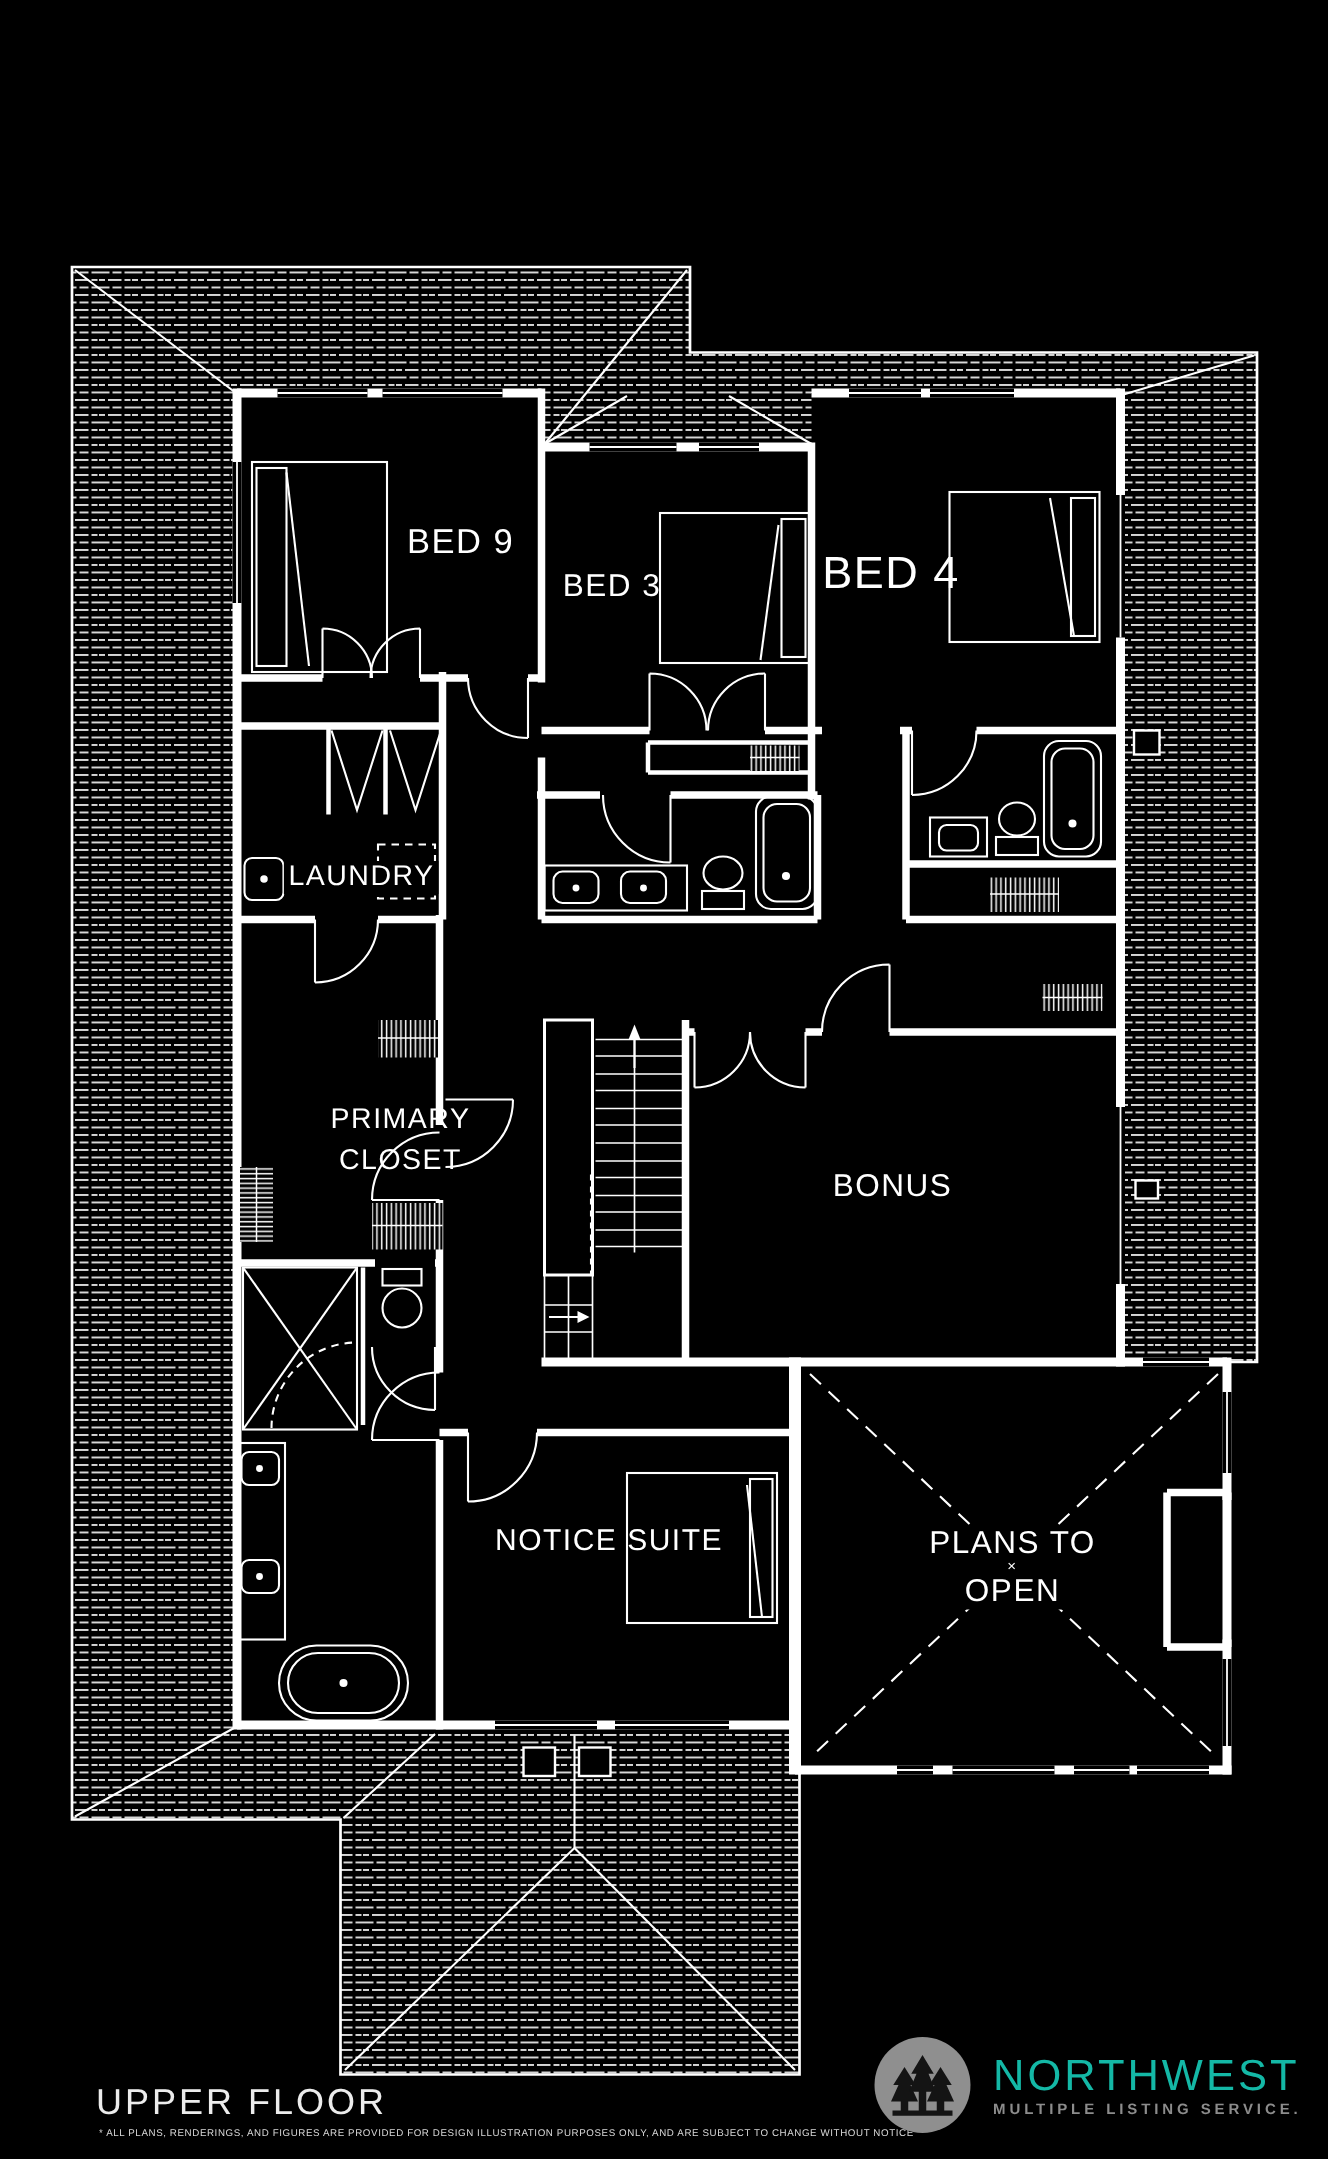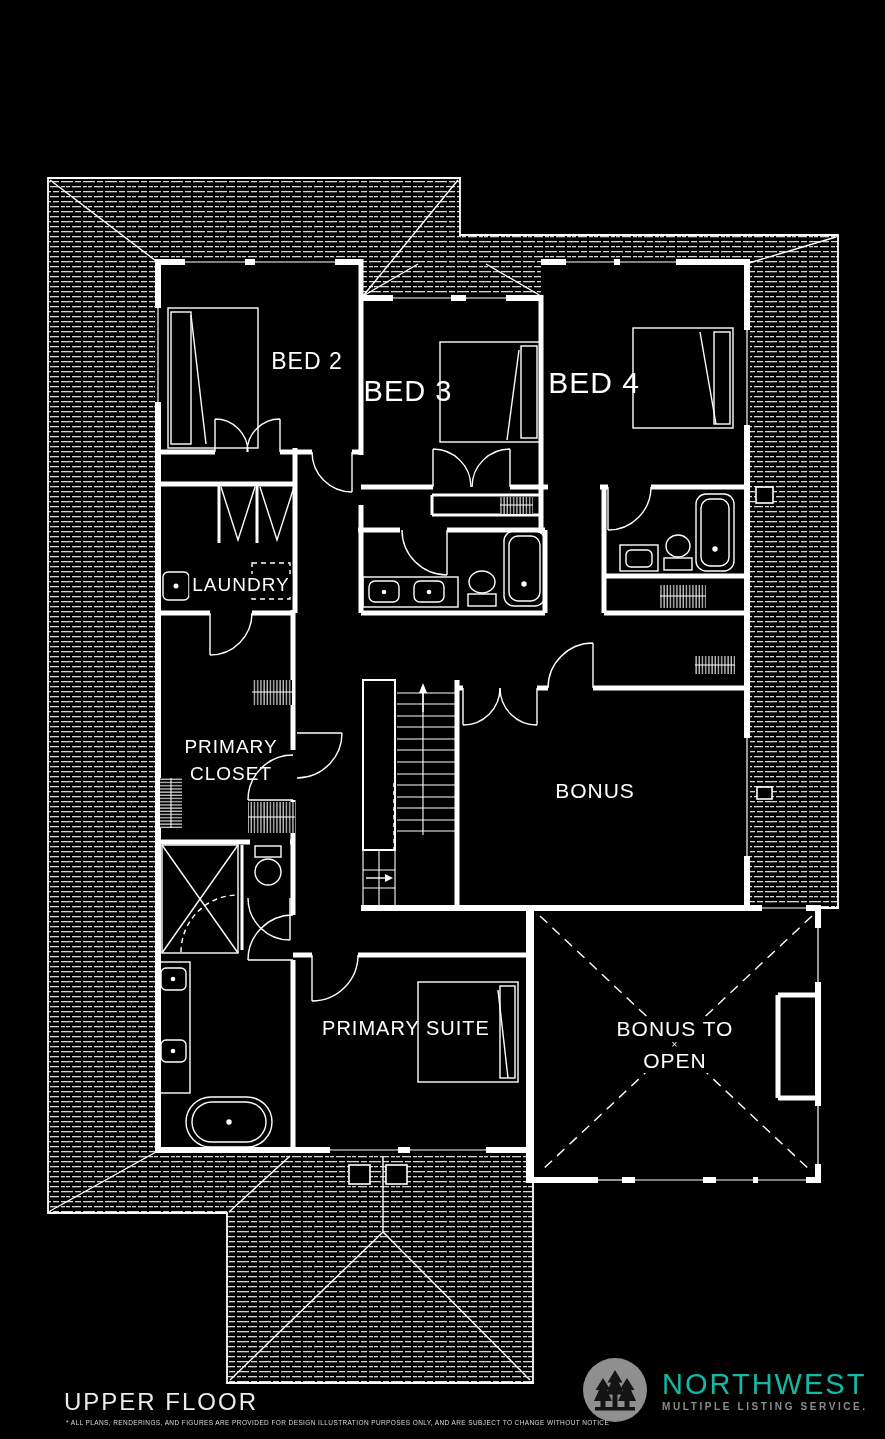--- a/index.html
+++ b/index.html
@@ -2,21 +2,21 @@
 <html><head>
 <meta charset="utf-8">
 <style>
   html,body{margin:0;padding:0;background:#000;}
   .stage{position:relative;width:885px;height:1439px;background:#000;overflow:hidden;
          font-family:"Liberation Sans",sans-serif;}
   .plan-svg{position:absolute;left:0;top:0;}
   .room-label{position:absolute;transform:translate(-50%,-50%);color:#fff;
               white-space:nowrap;letter-spacing:1px;font-weight:400;text-align:center;}
   .room-label.bg{background:#000;padding:0 3px;}
-  .two-line{line-height:27px;}
+  .two-line{line-height:27px;margin-left:36px;}
   .title{position:absolute;left:64px;top:1388px;color:#ececec;font-size:24px;
          letter-spacing:2px;font-weight:300;}
   .disclaimer{position:absolute;left:66px;top:1419px;color:#d8d8d8;font-size:6.5px;
               letter-spacing:.4px;}
   .logo{position:absolute;left:582px;top:1356px;display:flex;align-items:center;}
   .logo-text{margin-left:14px;}
   .logo-name{color:#14b8a6;font-size:29px;letter-spacing:2px;line-height:30px;font-weight:400;}
   .logo-tag{color:#8c8c8c;font-size:10px;letter-spacing:2.6px;font-weight:700;margin-top:2px;}
 </style>
 </head>
@@ -282,32 +282,32 @@
       <rect x="160" y="778" width="22" height="50" fill="url(#combH)"></rect>
         <line x1="171" y1="778" x2="171" y2="828" stroke="#fff" stroke-width="1"></line>
     </g>
 
     <g stroke="#fff" stroke-width="1.4" stroke-dasharray="10,7">
       <line x1="540" y1="916" x2="812" y2="1172"></line>
       <line x1="812" y1="916" x2="540" y2="1172"></line>
     </g>
   </svg>
 
-  <div class="room-label" style="left:307px;top:361px;font-size:23px;">BED 2</div>
-  <div class="room-label" style="left:408px;top:391px;font-size:29px;">BED 3</div>
+  <div class="room-label" style="left:307px;top:361px;font-size:23px;">BED 9</div>
+  <div class="room-label" style="left:408px;top:391px;font-size:21px;">BED 3</div>
   <div class="room-label" style="left:594px;top:383px;font-size:30px;">BED 4</div>
   <div class="room-label bg" style="left:241px;top:585px;font-size:19px;">LAUNDRY</div>
   <div class="room-label two-line" style="left:231px;top:760px;font-size:19px;">
     <div>PRIMARY</div>
     <div>CLOSET</div>
   </div>
   <div class="room-label" style="left:595px;top:791px;font-size:21px;">BONUS</div>
-  <div class="room-label" style="left:406px;top:1028px;font-size:20px;">PRIMARY SUITE</div>
+  <div class="room-label" style="left:406px;top:1028px;font-size:20px;">NOTICE SUITE</div>
   <div class="room-label bg" style="left:675px;top:1045px;font-size:21px;line-height:24px;">
-    <div>BONUS TO</div>
+    <div>PLANS TO</div>
     <div style="font-size:10px;line-height:8px;">×</div>
     <div>OPEN</div>
   </div>
 
   <div class="title">UPPER FLOOR</div>
   <div class="disclaimer">* ALL PLANS, RENDERINGS, AND FIGURES ARE PROVIDED FOR DESIGN ILLUSTRATION PURPOSES ONLY, AND ARE SUBJECT TO CHANGE WITHOUT NOTICE</div>
 
   <div class="logo">
     <svg width="66" height="68" viewBox="0 0 66 68">
       <circle cx="33" cy="34" r="32" fill="#8f8f8f"></circle>

